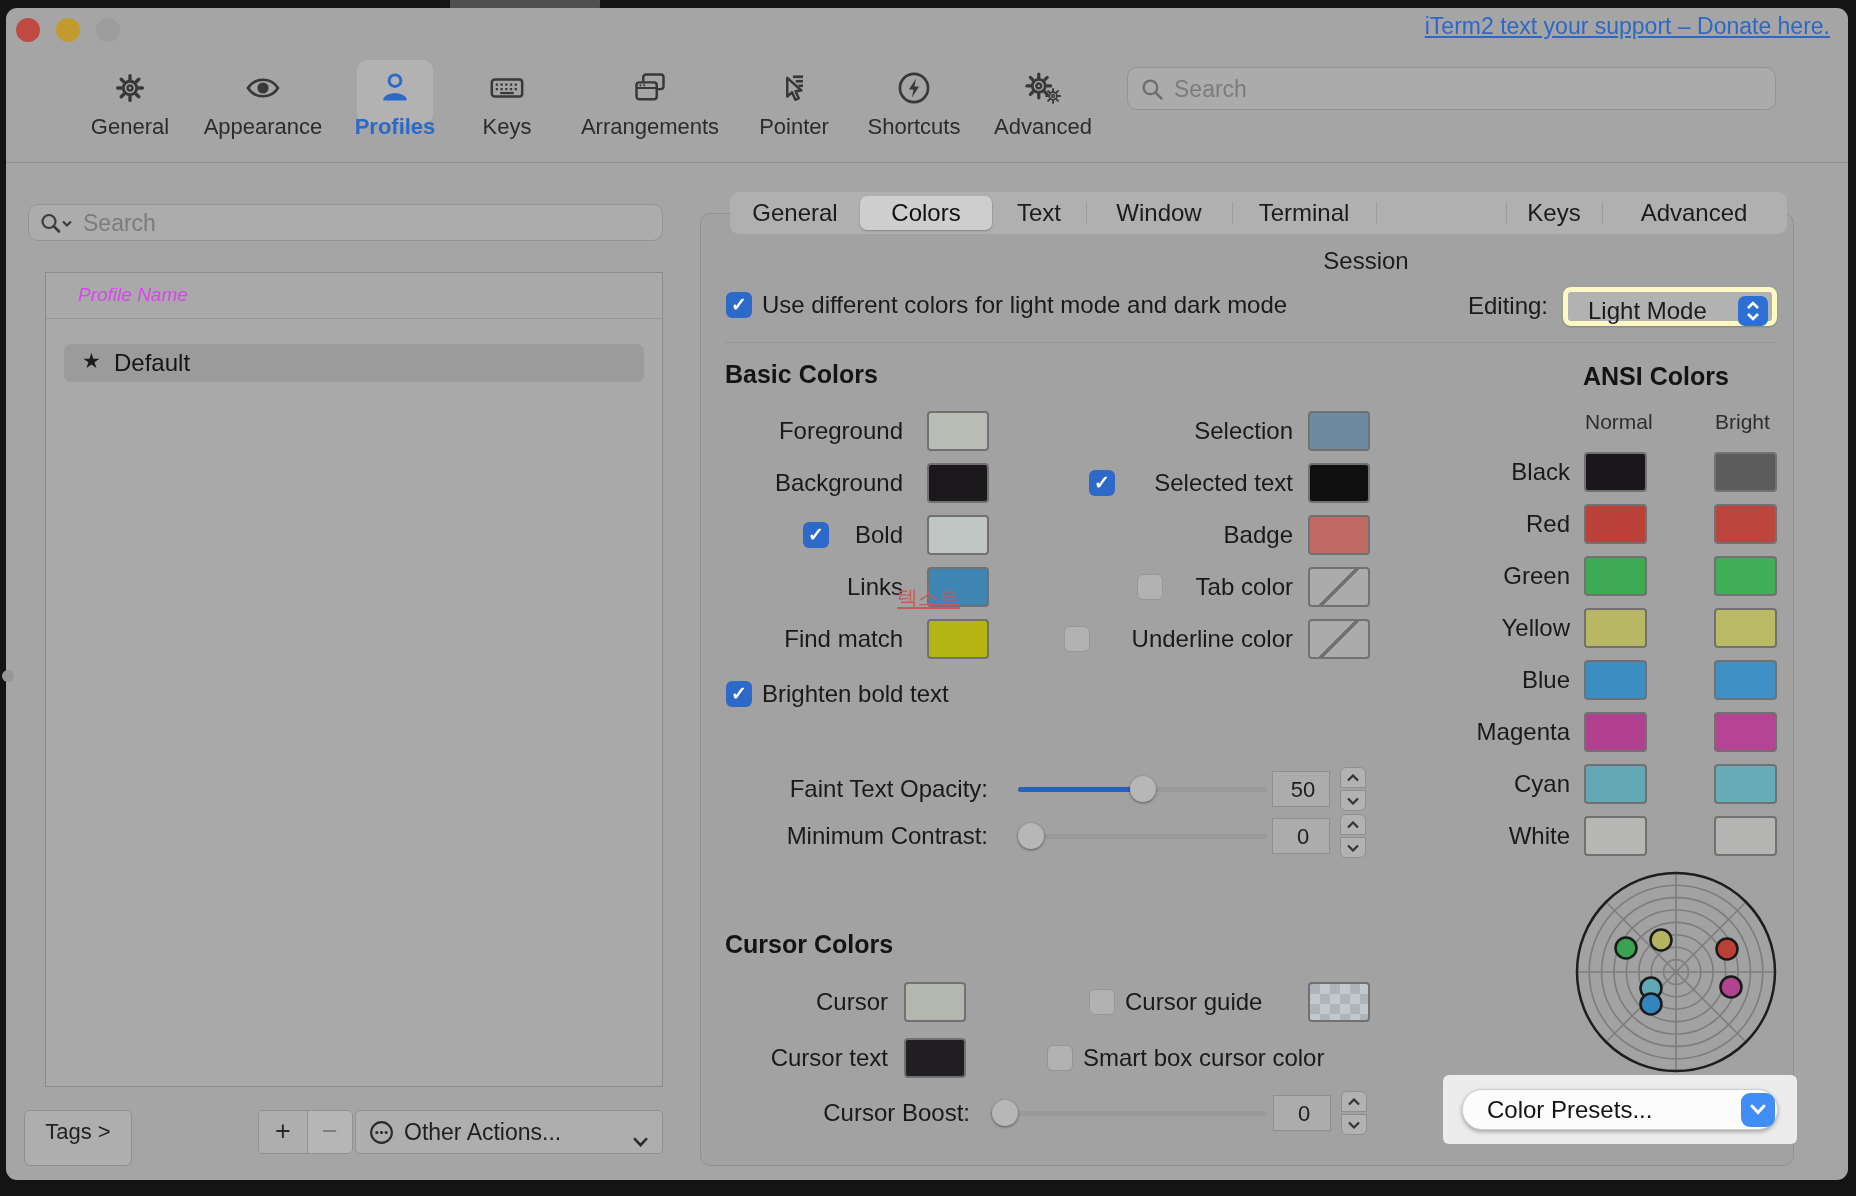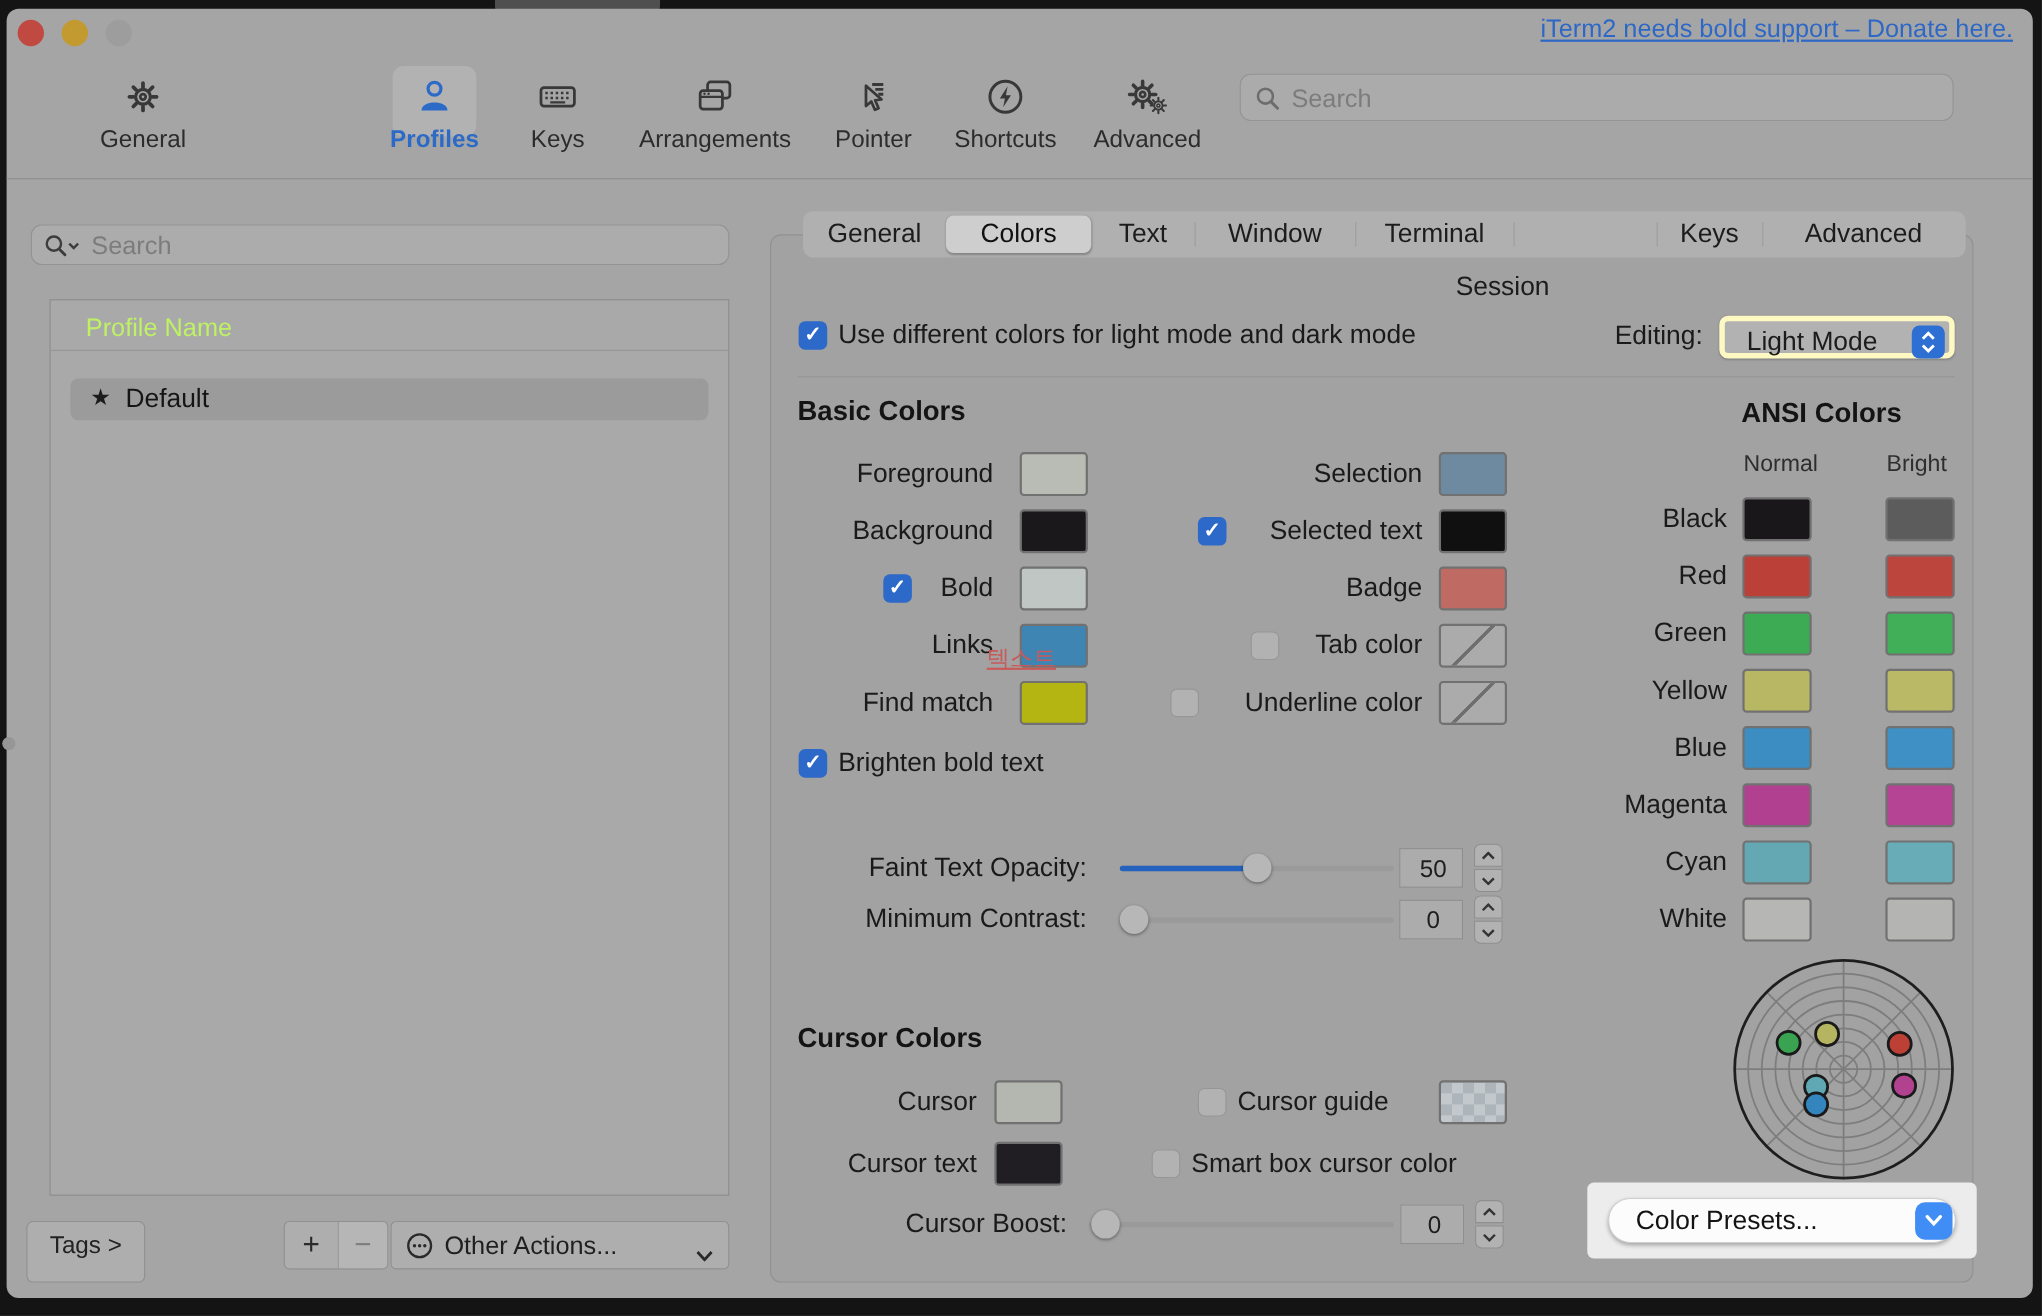--- a/index.html
+++ b/index.html
@@ -60,21 +60,21 @@
 <div id="stage">
 
   <div class="abs" style="left:450px;top:0;width:150px;height:12px;background:#4f4f4f;border-radius:0 0 6px 6px;"></div>
 
   <div class="abs window"></div>
   <div class="abs" style="left:2px;top:670px;width:12px;height:12px;border-radius:50%;background:#969696;"></div>
 
   <div class="abs light" style="left:16px;top:18px;background:#c04a42;"></div>
   <div class="abs light" style="left:56px;top:18px;background:#c29a30;"></div>
   <div class="abs light" style="left:96px;top:18px;background:#9d9d9d;"></div>
-  <a class="abs donate">iTerm2 needs bold support – Donate here.</a>
+  <a class="abs donate">iTerm2 text your support – Donate here.</a>
 
   <div class="abs tb-sel-bg"></div>
 
   <div class="abs tb-item" style="left:55px;">
     <span class="tb-icon">
       <svg width="36" height="36" viewBox="-16 -16 32 32">
           <g id="gearshape" stroke="#383838" fill="none">
         <g stroke-width="3" stroke-linecap="round">
           <line x1="7.8" y1="0" x2="11" y2="0"></line>
               <line x1="-7.8" y1="0" x2="-11" y2="0"></line>
@@ -85,20 +85,28 @@
           <line x1="5.5" y1="-5.5" x2="7.8" y2="-7.8"></line>
               <line x1="-5.5" y1="-5.5" x2="-7.8" y2="-7.8"></line>
         </g>
         <circle r="6" stroke-width="2.6"></circle>
             <circle r="2.2" stroke-width="2.2"></circle>
       </g>
         </svg></span>
     <span class="tb-label">General</span>
   </div>
 
+  <div class="abs tb-item" style="left:188px;">
+    <span class="tb-icon">
+      <svg width="36" height="36" viewBox="0 0 36 36">
+          <path d="M3 18 C10 7 26 7 33 18 C26 29 10 29 3 18 Z" stroke="#383838" stroke-width="2.6" fill="none"></path>
+          <circle cx="18" cy="18" r="5.6" fill="#383838"></circle>
+        </svg></span>
+    <span class="tb-label">Appearance</span>
+  </div>
 
   <div class="abs tb-item" style="left:320px;font-weight:bold;">
     <span class="tb-icon">
       <svg width="36" height="36" viewBox="0 0 32 32">
           <circle cx="16" cy="9.5" r="5.2" stroke="#2c6ac8" stroke-width="2.6" fill="none"></circle>
           <path d="M5.5 27 C5.5 18.5 26.5 18.5 26.5 27 Z" fill="#2c6ac8"></path>
         </svg></span>
     <span class="tb-label" style="color:#2c6ac8;">Profiles</span>
   </div>
 
@@ -169,21 +177,21 @@
     <span class="abs" style="left:11px;top:7px;">
       <svg width="34" height="23" viewBox="0 0 34 22">
           <circle cx="9" cy="9" r="6.5" stroke="#3c3c3c" stroke-width="2.2" fill="none"></circle>
           <line x1="14" y1="14" x2="19" y2="19" stroke="#3c3c3c" stroke-width="2.6" stroke-linecap="round"></line>
           <polyline points="23,9 27,13 31,9" stroke="#3c3c3c" stroke-width="2.2" fill="none"></polyline>
         </svg></span>
     <input style="left: 52px; font-size: 23px;" placeholder="Search">
   </div>
 
   <div class="abs listbox"></div>
-  <div class="abs" style="left:78px;top:284px;font-size:23px;color:#bef264;">Profile Name</div>
+  <div class="abs" style="left:78px;top:284px;font-size:19px;color:#d946ef;font-style:italic;">Profile Name</div>
   <div class="abs hline" style="left:46px;top:318px;width:616px;background:#949494;"></div>
 
   <div class="abs prof-row">
     <span class="abs" style="left:18px;top:5px;font-size:21px;color:#1c1c1c;">★</span>
     <span class="abs" style="left:50px;top:5px;font-size:24px;color:#151515;">Default</span>
   </div>
 
   <div class="abs btn" style="left:24px;top:1110px;width:108px;height:56px;line-height:42px;">Tags &gt;</div>
 
   <div class="abs" style="left:258px;top:1110px;width:95px;height:44px;border:1px solid #909090;border-radius:5px;box-sizing:border-box;">

